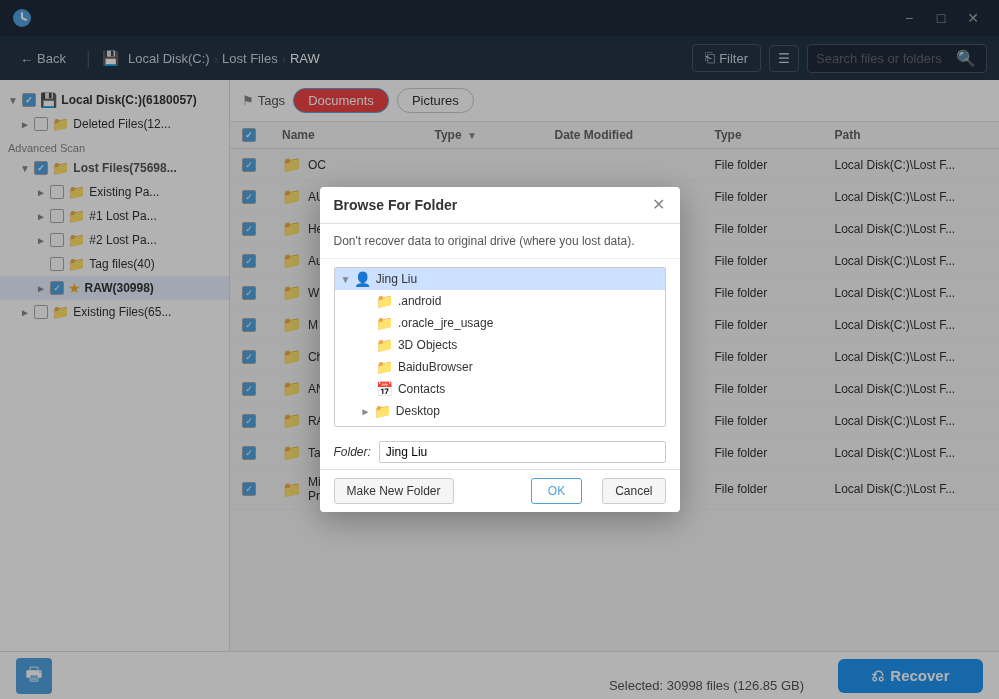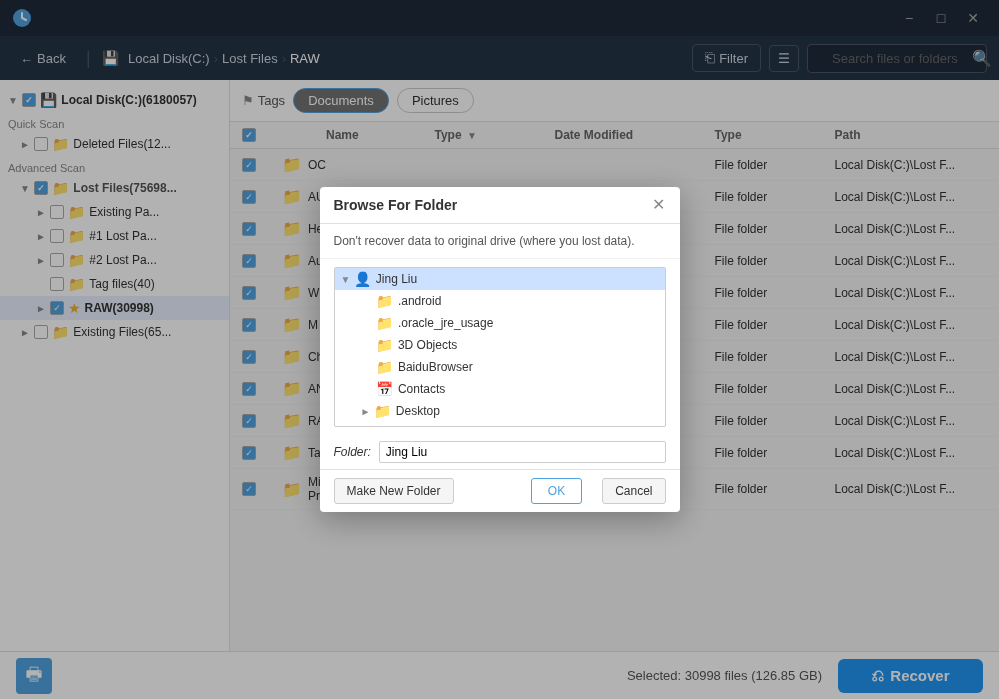--- a/index.html
+++ b/index.html
@@ -73,21 +73,21 @@
       color: #cdd6e0;
       padding: 5px 8px;
       border-radius: 4px;
       cursor: pointer;
     }
     .search-box {
       display: flex; align-items: center;
       background: #1e2a3a;
       border: 1px solid #4a5568;
       border-radius: 4px;
-      padding: 4px 24px;
+      padding: 4px 8px;
       width: 180px;
     }
     .search-box input {
       background: transparent;
       border: none;
       outline: none;
       color: #aaa;
       font-size: 13px;
       width: 140px;
     }
@@ -172,21 +172,21 @@
     }
     .tab-btn {
       padding: 4px 14px;
       border-radius: 16px;
       border: 1px solid #ccc;
       background: #fff;
       font-size: 13px;
       cursor: pointer;
       color: #333;
     }
-    .tab-btn.active { background: #737373; color: #fff; border-color: #4fa3e0; }
+    .tab-btn.active { background: #ef4444; color: #fff; border-color: #4fa3e0; }
 
     .file-table-header {
       display: grid;
       grid-template-columns: 40px 1fr 120px 160px 120px 1fr;
       padding: 6px 12px;
       background: #f8f8f8;
       border-bottom: 1px solid #e0e0e0;
       font-size: 12px;
       color: #666;
       font-weight: 600;
@@ -213,21 +213,21 @@
       height: 48px;
       background: #fff;
       border-top: 1px solid #e0e0e0;
       display: flex;
       align-items: center;
       padding: 0 16px;
       justify-content: space-between;
     }
     .status-left { display: flex; align-items: center; gap: 12px; font-size: 13px; color: #555; }
     .status-icon { width: 36px; height: 36px; background: #4fa3e0; border-radius: 4px; display: flex; align-items: center; justify-content: center; }
-    .status-right { display: flex; align-items: center; gap: 16px; }
+    .status-right { display: flex; align-items: flex-end; gap: 34px; }
     .selected-info { font-size: 13px; color: #555; }
     .recover-btn {
       display: flex; align-items: center; gap: 6px;
       background: #2196f3;
       color: #fff;
       border: none;
       border-radius: 6px;
       padding: 8px 24px;
       font-size: 15px;
       font-weight: 600;
@@ -402,21 +402,20 @@
 
   <div class="sidebar">
 
     <div class="sidebar-header">
       <span class="arrow">▼</span>
       <div class="checkbox partial">✓</div>
       <span style="font-size:14px; color:#4fa3e0;">💾</span>
       <span style="font-size:12px; color:#333; font-weight:600;">Local Disk(C:)(6180057)</span>
     </div>
 
-    <div class="sidebar-section-label indent-1">Quick Scan</div>
     <div class="sidebar-item indent-1">
       <span class="arrow">►</span>
       <div class="checkbox unchecked"></div>
       <span class="folder-icon folder-yellow">📁</span>
       <span>Deleted Files(12...</span>
     </div>
 
     <div class="sidebar-section-label indent-1">Advanced Scan</div>
     <div class="sidebar-header indent-1">
       <span class="arrow">▼</span>
@@ -470,21 +469,21 @@
         <span style="font-size:13px; color:#555;">Tags</span>
       </div>
       <button class="tab-btn active">Documents</button>
       <button class="tab-btn">Pictures</button>
     </div>
 
     <div class="file-table-header">
       <div>
         <div class="checkbox">✓</div>
       </div>
-      <div style="cursor:pointer;margin-left:44px;">Name</div>
+      <div style="cursor:pointer;">Name</div>
       <div style="cursor:pointer;">
         <span>Type</span>
         <span class="sort-arrow">▼</span>
       </div>
       <div style="cursor:pointer;">Date Modified</div>
       <div>Type</div>
       <div>Path</div>
     </div>
 
     <div class="file-table-body">

